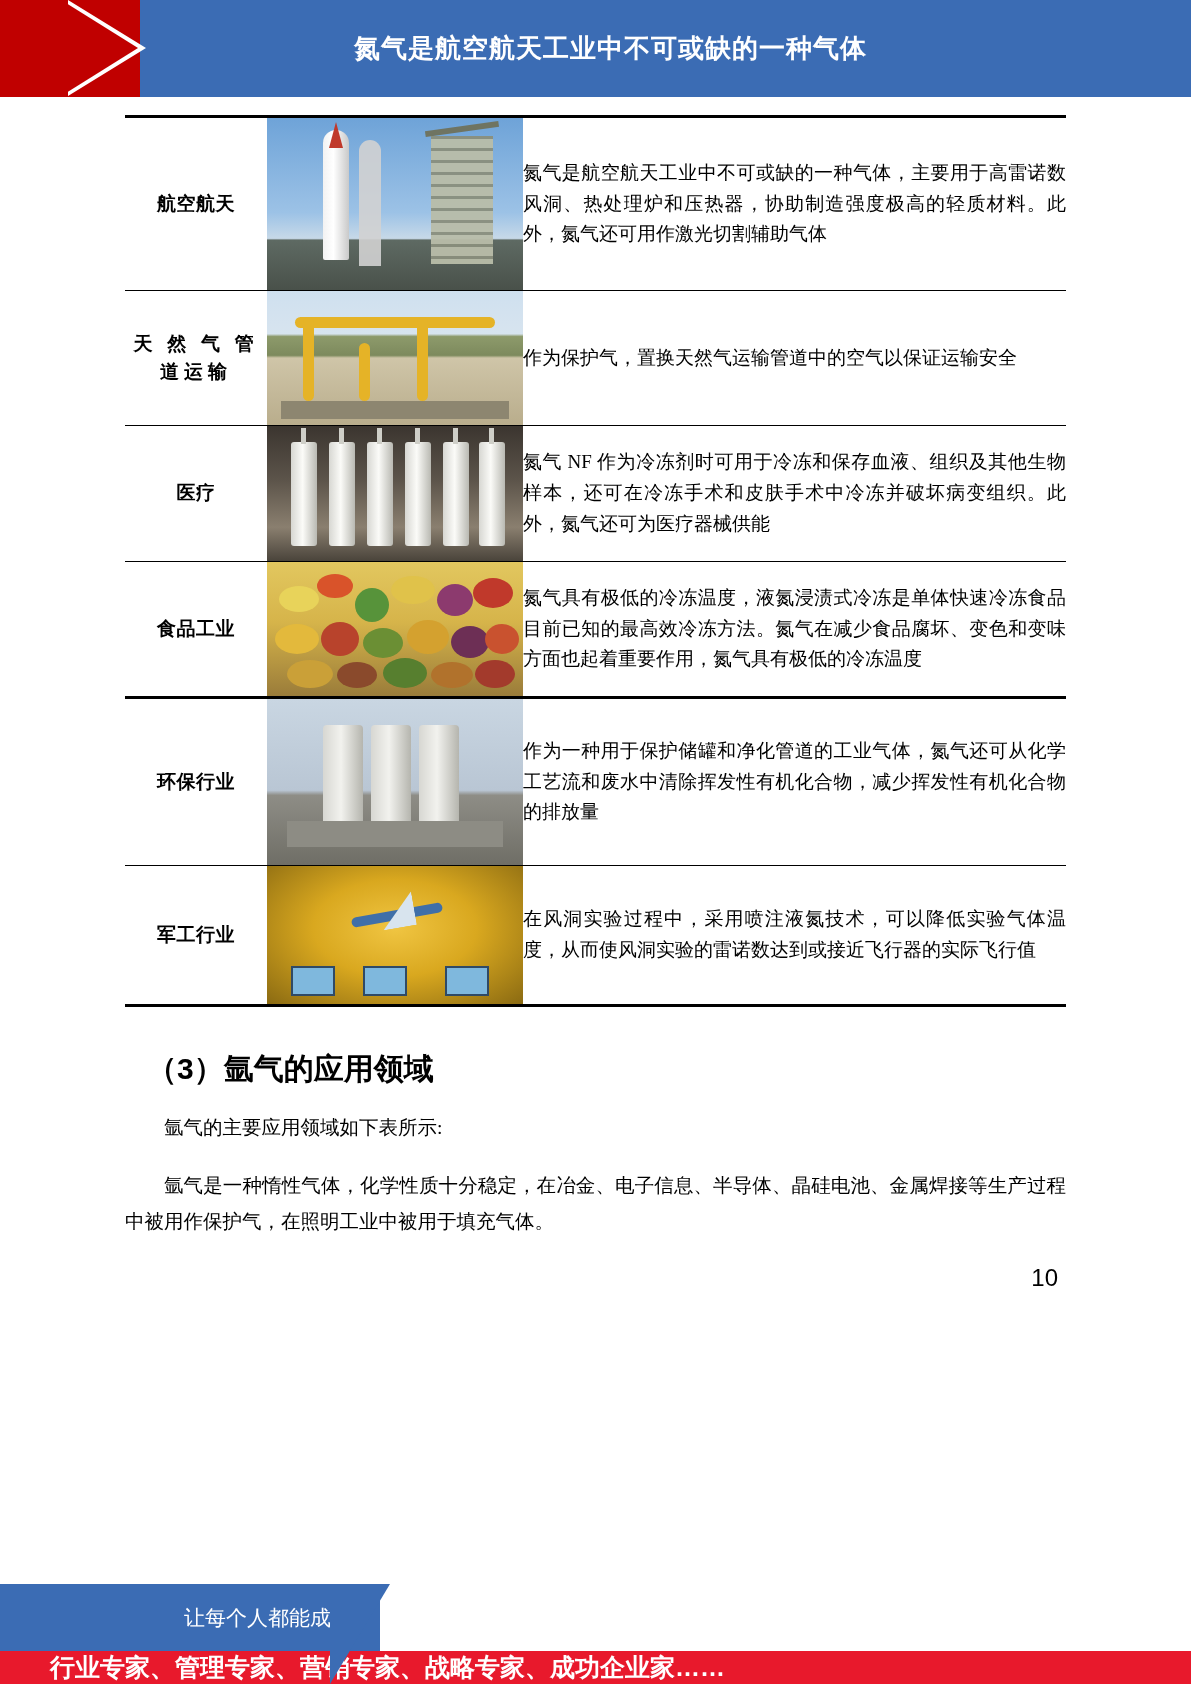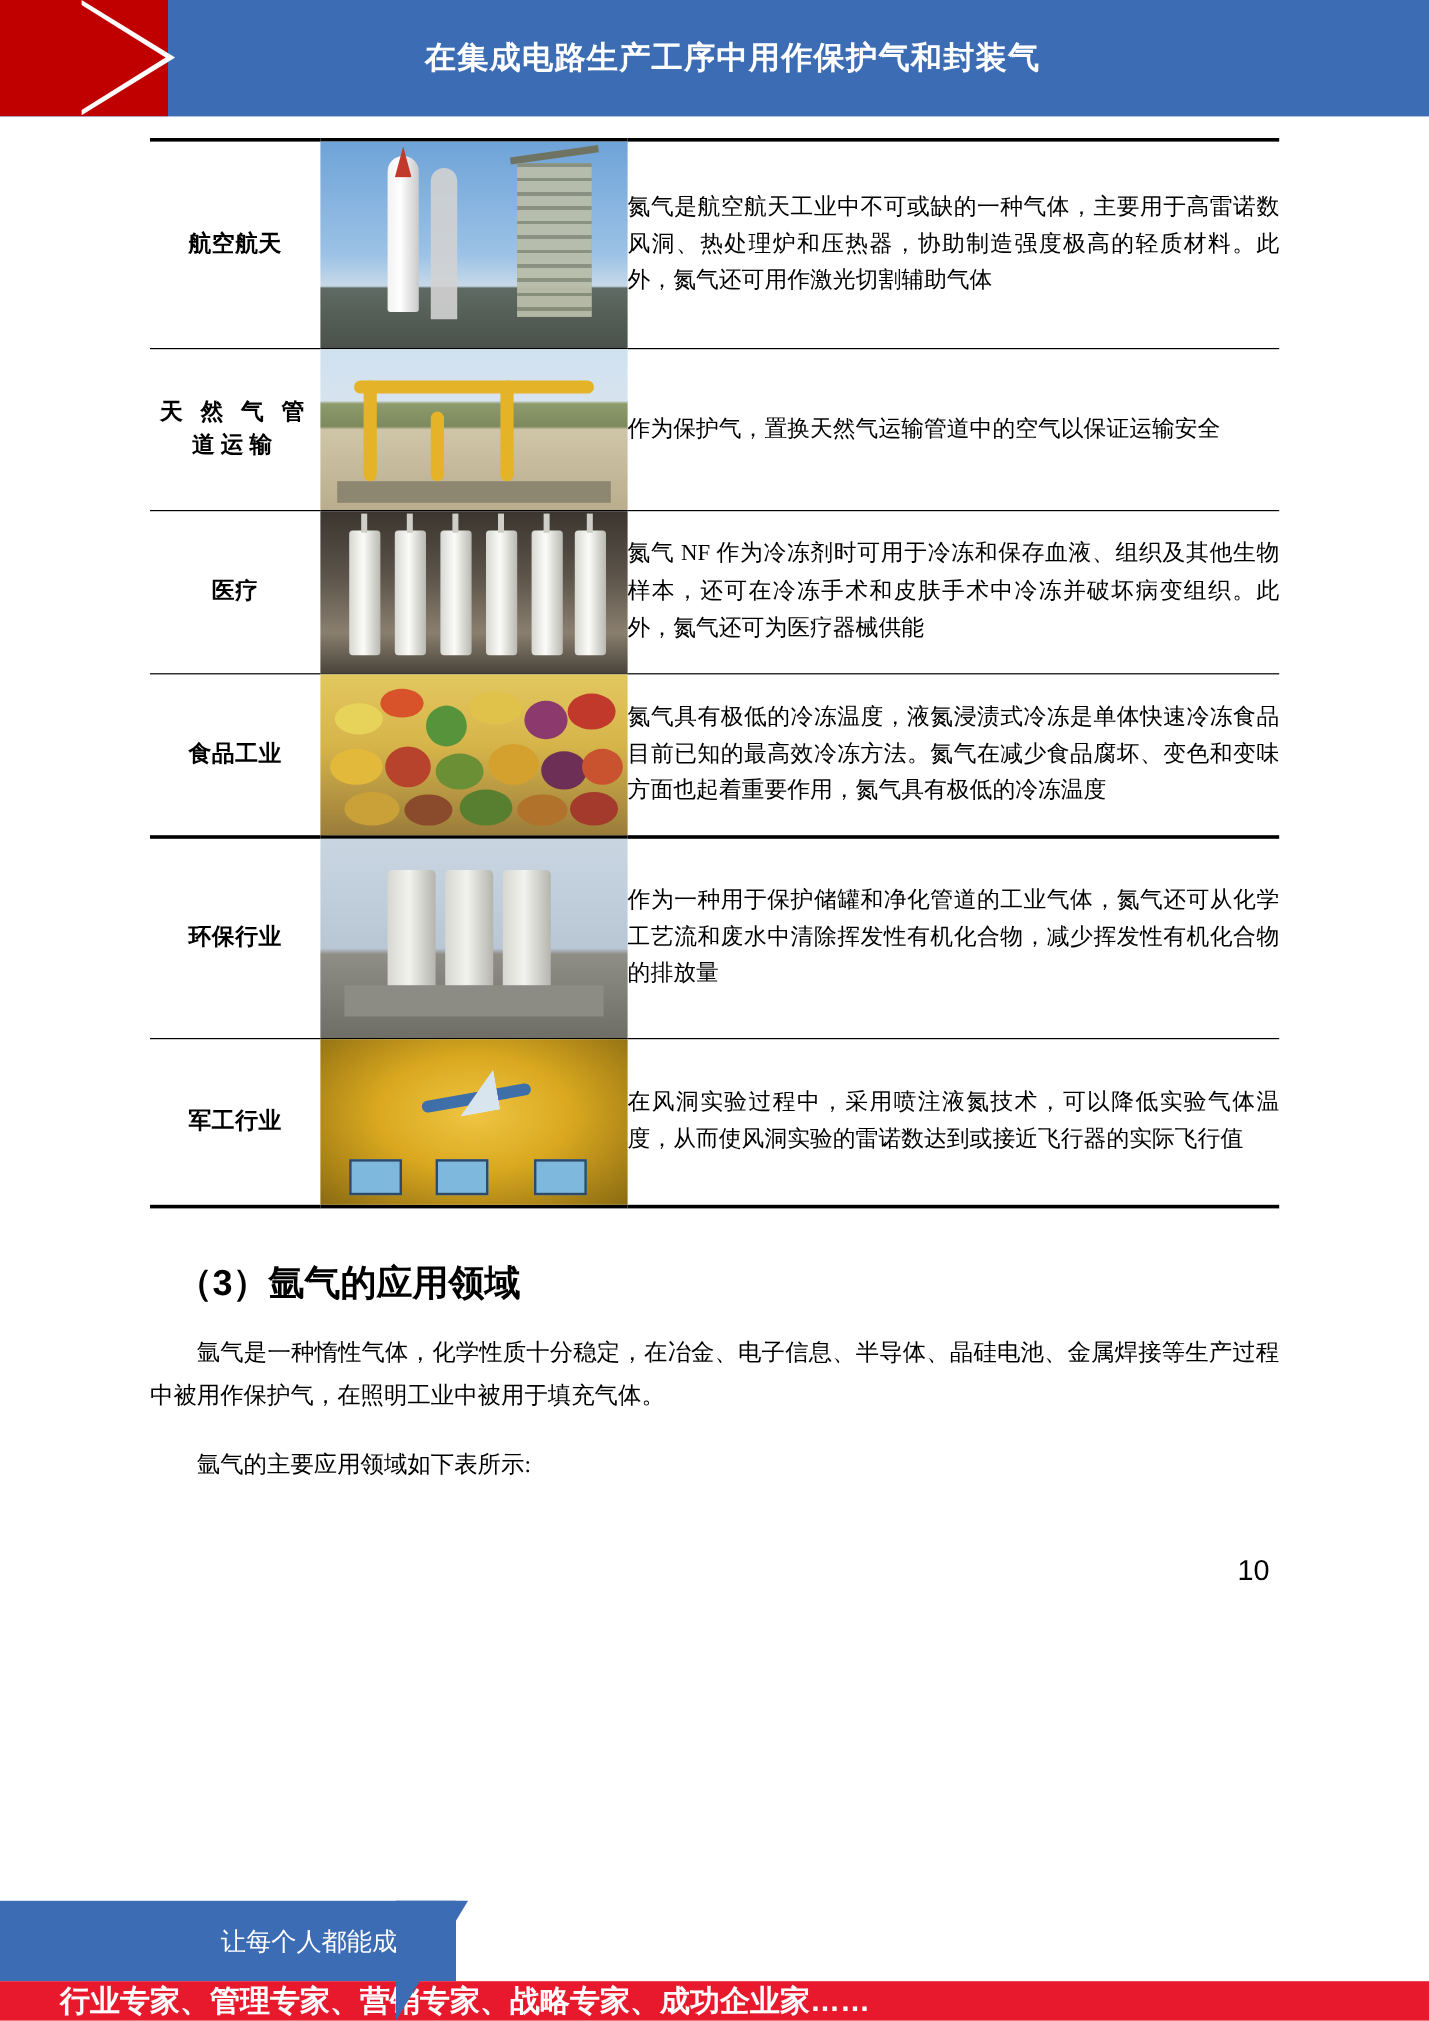--- a/index.html
+++ b/index.html
@@ -254,21 +254,21 @@
     font-size: 19.5px;
     line-height: 1.85;
     margin: 0 0 22px 0;
     text-indent: 2em;
     text-align: justify;
   }
   .page-number {
     text-align: right;
     font-size: 24px;
     font-family: "Liberation Sans", sans-serif;
-    margin-top: 56px;
+    margin-top: 24px;
     margin-right: 8px;
   }
 
   
   .footer {
     position: absolute;
     left: 0; bottom: 0;
     width: 1191px; height: 100px;
     display: flex;
     flex-direction: column;
@@ -303,21 +303,21 @@
     z-index: 2;
   }
 </style>
 </head>
 <body>
 
 <div class="header">
   <div class="header-red"></div>
   <div class="header-arrow-outline"></div>
   <div class="header-arrow-fill"></div>
-  <div class="header-title">在集成电路生产工序中用作保护气和封装气</div>
+  <div class="header-title">氮气是航空航天工业中不可或缺的一种气体</div>
 </div>
 
 <div class="page-body">
 
   <table class="app-table">
     <tbody>
 
       <tr class="thick-top">
         <td class="col-label cell-label">航空航天</td>
         <td class="col-img cell-img">
@@ -411,22 +411,22 @@
           </div>
         </td>
         <td class="col-desc cell-desc">在风洞实验过程中，采用喷注液氮技术，可以降低实验气体温度，从而使风洞实验的雷诺数达到或接近飞行器的实际飞行值</td>
       </tr>
 
     </tbody>
   </table>
 
   <h2 class="section-title">（3）氩气的应用领域</h2>
 
+  <p class="body-text">氩气的主要应用领域如下表所示:</p>
   <p class="body-text">氩气是一种惰性气体，化学性质十分稳定，在冶金、电子信息、半导体、晶硅电池、金属焊接等生产过程中被用作保护气，在照明工业中被用于填充气体。</p>
-  <p class="body-text">氩气的主要应用领域如下表所示:</p>
 
   <div class="page-number">10</div>
 </div>
 
 <div class="footer">
   <div class="footer-blue">
     <span>让每个人都能成为</span>
   </div>
   <div class="footer-wedge"></div>
   <div class="footer-red">

